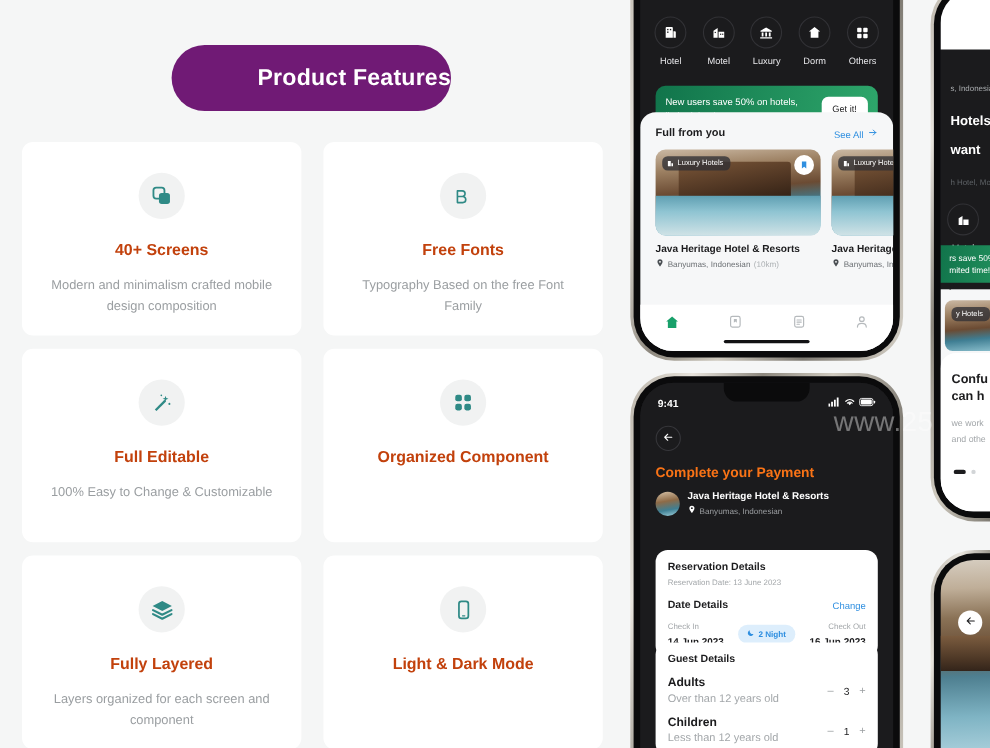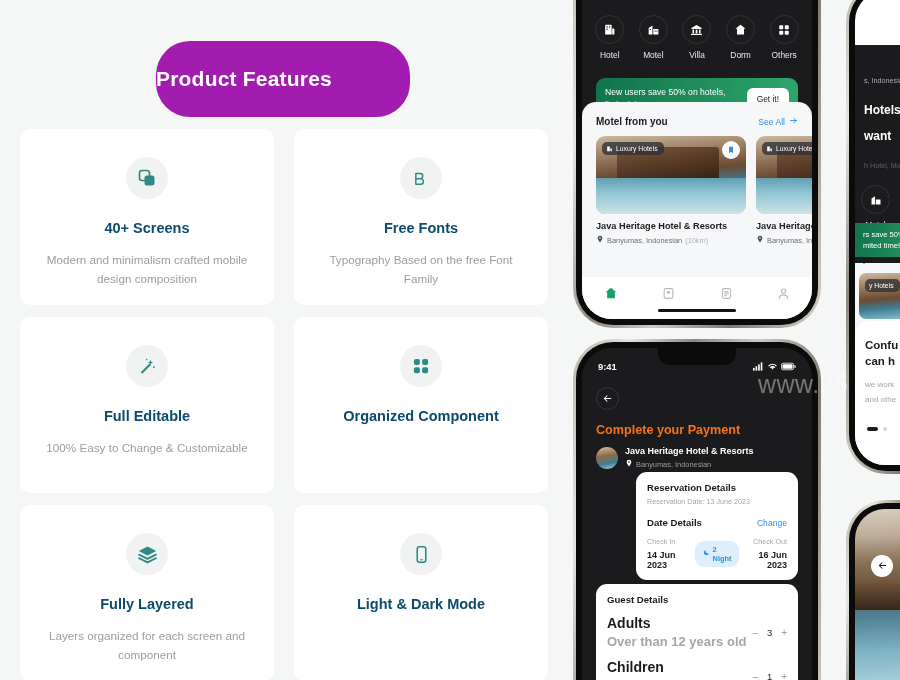--- a/index.html
+++ b/index.html
@@ -11,24 +11,24 @@
     position:relative;
   }
 
   
   .features-panel {
     position:absolute; left:0; top:0; width:568px; height:680px;
     background:#f5f6f6;
   }
   .title-pill {
     position:absolute; left:156px; top:41px;
-    width:254px; height:76px;
-    background:#a21caf;
+    width:254px; height:60px;
+    background:#701a75;
     border-radius:34px;
-    display:flex; align-items:center; justify-content:flex-start;
+    display:flex; align-items:center; justify-content:flex-end;
   }
   .title-pill span {
     color:#ffffff; font-size:21px; font-weight:bold; letter-spacing:.2px;
   }
 
   .cards-grid {
     position:absolute; left:20px; top:129px;
     width:528px;
     display:grid;
     grid-template-columns:254px 254px;
@@ -42,21 +42,21 @@
     padding-top:28px;
   }
   .icon-circle {
     width:42px; height:42px; border-radius:50%;
     background:#f1f2f2;
     display:flex; align-items:center; justify-content:center;
     margin-bottom:21px;
   }
   .icon-circle svg { display:block; }
   .card-title {
-    font-size:14.5px; font-weight:bold; color:#0c4a6e;
+    font-size:14.5px; font-weight:bold; color:#c2410c;
     margin-bottom:14px; text-align:center;
   }
   .card-desc {
     font-size:11.7px; color:#9a9ea1; line-height:1.66;
     text-align:center; max-width:205px;
   }
 
   
   .phones { position:absolute; left:568px; top:0; width:332px; height:680px; }
 
@@ -192,21 +192,21 @@
     background:linear-gradient(170deg,#d7c3a8 0%,#8e6b47 40%,#3f7f93 72%,#9fd0dc 100%);
     flex:0 0 auto;
   }
   .pay-hname { font-size:9px; font-weight:bold; color:#fff; }
   .pay-hloc { font-size:7.4px; color:#9b9ea1; margin-top:3px; display:flex; align-items:center; gap:3px; }
 
   .white-card {
     position:absolute; left:14px; right:14px;
     background:#fff; border-radius:11px; padding:10px 11px;
   }
-  #res-card { top:124px;margin-left:40px; }
+  #res-card { top:152px; }
   #guest-card { top:236px; }
   .rc-title { font-size:9.6px; font-weight:bold; color:#1c1c1e; }
   .rc-sub { font-size:7.2px; color:#a3a7aa; margin-top:4px; }
   .dd-row {
     display:flex; align-items:center; justify-content:space-between;
     margin-top:11px;
   }
   .dd-title { font-size:9.6px; font-weight:bold; color:#1c1c1e; }
   .dd-change { font-size:8.6px; color:#2f8fe0; }
   .dates {
@@ -220,22 +220,22 @@
   .night-pill {
     background:#ddeefc; color:#2f8fe0;
     font-size:7.4px; font-weight:bold;
     padding:4px 8px; border-radius:9px;
     display:flex; align-items:center; gap:3px;
   }
   .guest-row {
     display:flex; align-items:center; justify-content:space-between;
     margin-top:10px;
   }
-  .g-name { font-size:14px; font-weight:bold; color:#1c1c1e; }
-  .g-sub { font-size:13px; color:#a3a7aa; margin-top:3px;font-weight:bold; }
+  .g-name { font-size:11px; font-weight:bold; color:#1c1c1e; }
+  .g-sub { font-size:10px; color:#a3a7aa; margin-top:3px; }
   .stepper { display:flex; align-items:center; gap:9px; }
   .st-sign { font-size:10px; color:#9a9ea1; }
   .st-val { font-size:9.4px; color:#1c1c1e; }
 
   
   #phone3 { left:278px; top:-18px; width:120px; height:492px; }
   .p3-body { position:absolute; inset:0; background:#1b1b1d; }
   .p3-white-top { position:absolute; left:0; right:0; top:0; height:54px; background:#fff; }
   .p3-txt { position:absolute; left:9px; color:#fff; }
   .p3-small { font-size:7.2px; color:#a8abae; }
@@ -398,21 +398,21 @@
                 </svg>
             </div>
             <div class="cat-lb">Motel</div>
           </div>
           <div class="cat">
             <div class="cat-ic">
               <svg width="13" height="13" viewBox="0 0 24 24">
                   <path d="M2.5 9 12 3.5 21.5 9v2h-19V9Zm2 3h3v7h-3v-7Zm6 0h3v7h-3v-7Zm6 0h3v7h-3v-7ZM2 20h20v2H2v-2Z" fill="#fff"></path>
                 </svg>
             </div>
-            <div class="cat-lb">Villa</div>
+            <div class="cat-lb">Luxury</div>
           </div>
           <div class="cat">
             <div class="cat-ic">
               <svg width="13" height="13" viewBox="0 0 24 24">
                   <path d="M12 3 2.6 10.6h2.9V21h13V10.6h2.9L12 3Z" fill="#fff"></path>
                 </svg>
             </div>
             <div class="cat-lb">Dorm</div>
           </div>
           <div class="cat">
@@ -428,21 +428,21 @@
           </div>
         </div>
 
         <div class="promo">
           <div class="promo-txt">New users save 50% on hotels, limited time!</div>
           <div class="promo-btn">Get it!</div>
         </div>
 
         <div class="p1-sheet">
           <div class="sec-head">
-            <div class="sec-title">Motel from you</div>
+            <div class="sec-title">Full from you</div>
             <div class="see-all">
               <span>See All</span>
               <span>
                 <svg width="9" height="9" viewBox="0 0 24 24">
                     <path d="M4 12h15m0 0-6-6m6 6-6 6" stroke="#2f8fe0" stroke-width="2.4" stroke-linecap="round" stroke-linejoin="round" fill="none"></path>
                   </svg>
               </span>
             </div>
           </div>
 

